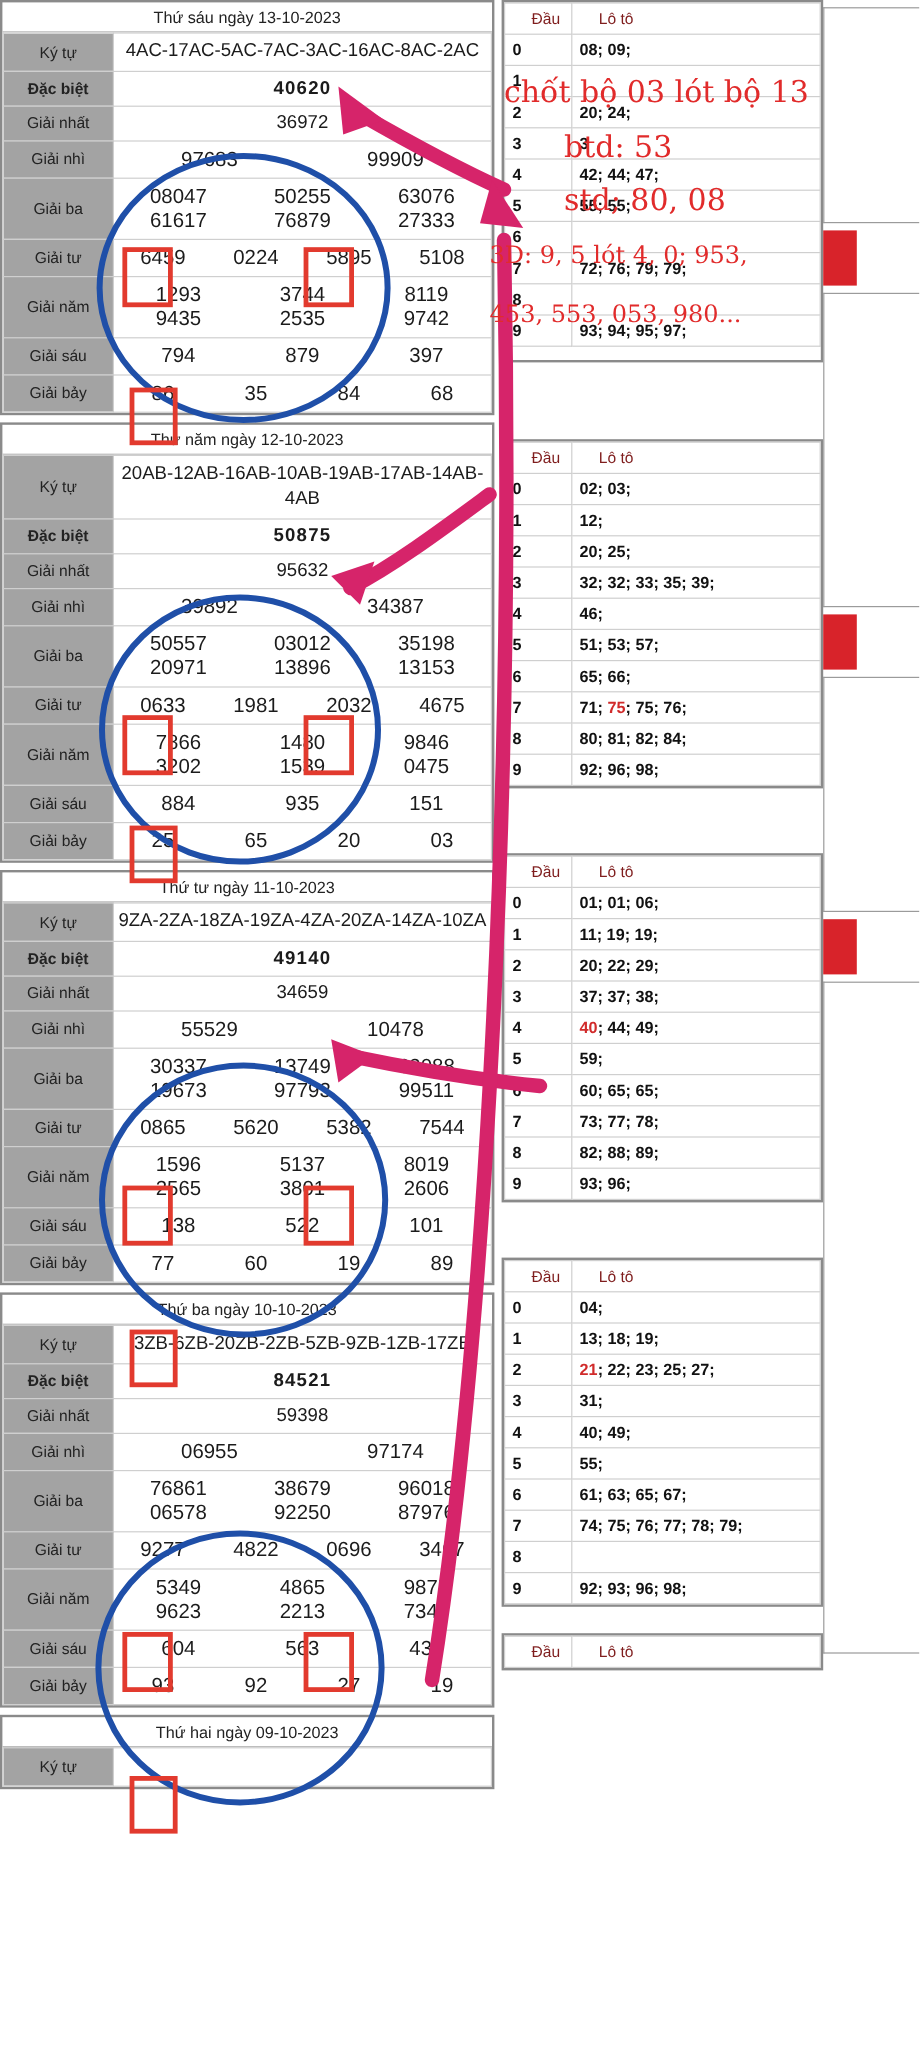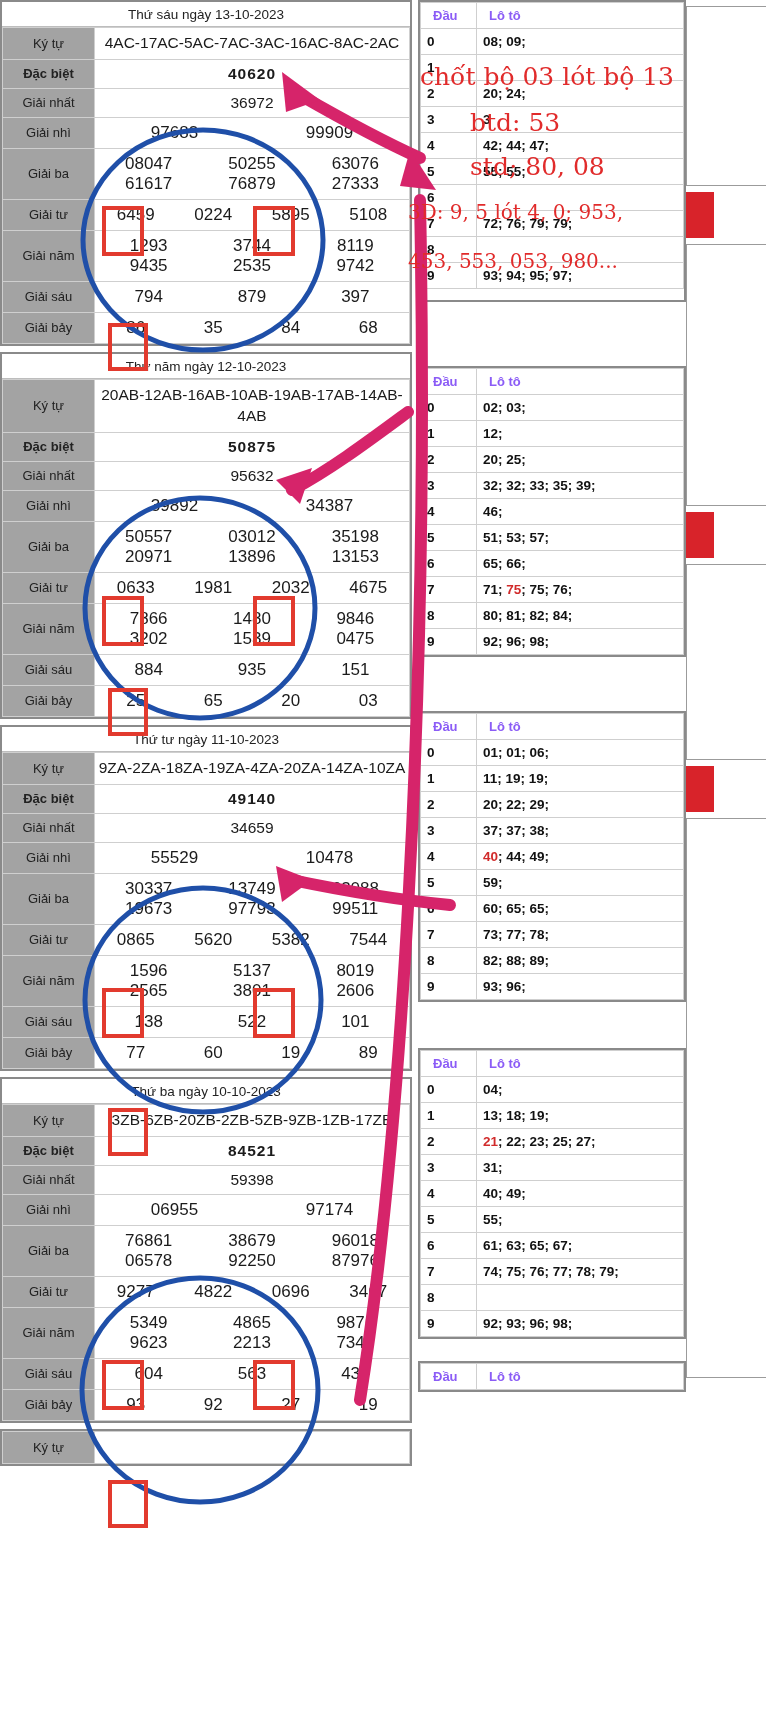--- a/index.html
+++ b/index.html
@@ -82,23 +82,23 @@
     background: #fff;
   }
   table.loto {
     width: 100%;
     border-collapse: collapse;
     table-layout: fixed;
   }
   table.loto th {
     border: 1px solid #cfcfcf;
     font-size: 13px;
-    color: #8b5cf6;
-    font-weight: bold;
-    padding: 5px 12px;
+    color: #7f1d1d;
+    font-weight: normal;
+    padding: 5px 22px;
     text-align: left;
   }
   table.loto th.c1 { width: 56px; }
   table.loto td {
     border: 1px solid #cfcfcf;
     font-size: 13.5px;
     color: #111;
     font-weight: bold;
     padding: 5px 6px;
     text-align: left;
@@ -504,20 +504,21 @@
                 <span>27</span>
                 <span>19</span>
               </div>
             </td>
           </tr>
         </tbody>
           </table>
       </div>
 
       <div class="result-block">
+        <div class="result-date">Thứ hai ngày 09-10-2023</div>
         <table class="res">
           <tbody>
               <tr>
             <td class="lbl">Ký tự</td>
             <td class="row-kytu">&nbsp;</td>
           </tr>
         </tbody>
           </table>
       </div>
 

